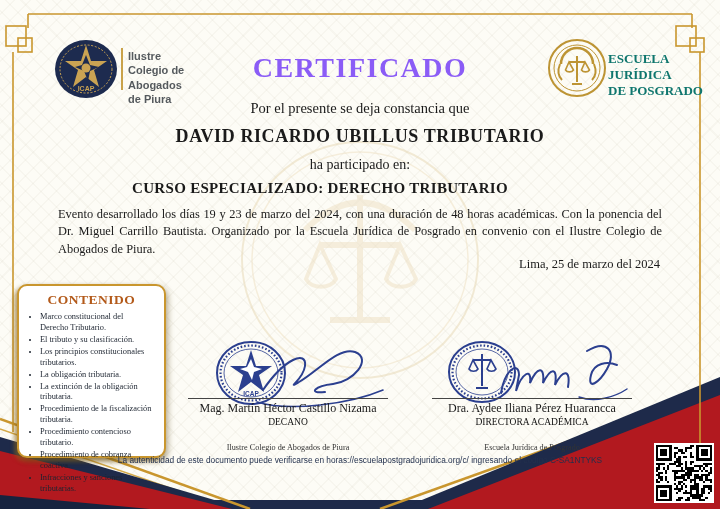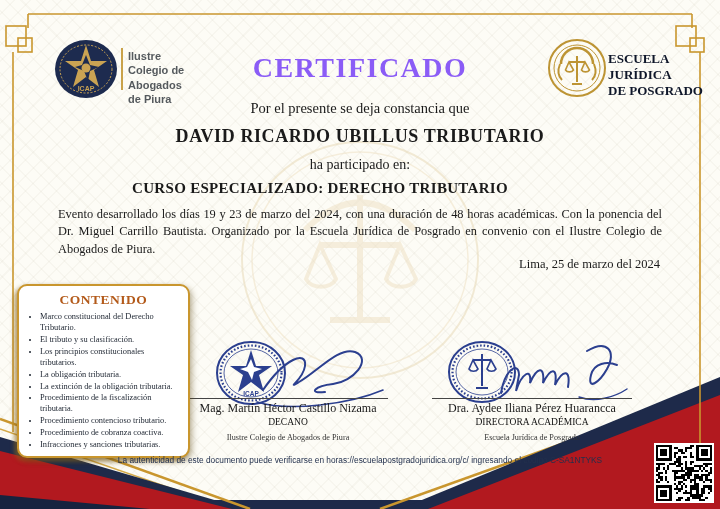--- a/index.html
+++ b/index.html
@@ -23,58 +23,58 @@
     font-family:"Liberation Sans", sans-serif;font-weight:bold;
     font-size:11px;line-height:1.3;color:#555a5e;z-index:3;
   }
   .logo-sep{left:121px;top:48px;width:1.5px;height:42px;background:#c9a24a;z-index:3;}
   .title{
     left:0;top:52px;width:720px;text-align:center;
     font-size:28px;font-weight:bold;letter-spacing:1.5px;color:#8b5cf6;z-index:3;
   }
   .right-logo-text{
     left:608px;top:51px;width:105px;
-    font-size:13px;font-weight:bold;line-height:1.22;color:#0f172a;z-index:3;
+    font-size:13px;font-weight:bold;line-height:1.22;color:#0f766e;z-index:3;
   }
 
   
   .intro{left:0;top:100px;width:720px;text-align:center;font-size:14.5px;z-index:3;}
   .recipient{left:0;top:126px;width:720px;text-align:center;font-size:18px;font-weight:bold;letter-spacing:0.6px;z-index:3;}
   .participation{left:0;top:157px;width:720px;text-align:center;font-size:14px;z-index:3;}
   .course{left:0;top:180px;width:640px;text-align:center;font-size:15px;font-weight:bold;letter-spacing:0.3px;z-index:3;}
   .description{
     left:58px;top:206px;width:604px;font-size:12.4px;line-height:1.4;
     text-align:justify;z-index:3;
   }
   .date-place{left:420px;top:257px;width:240px;text-align:right;font-size:12.5px;z-index:3;}
 
   
   .contents-panel{
-    left:17px;top:284px;width:173px;height:174px;
+    left:17px;top:284px;width:149px;height:174px;
     background:#ffffff;border:2.5px solid #c9962e;border-radius:10px;
     box-shadow:2px 3px 6px rgba(90,70,20,0.45), -3px 3px 4px rgba(150,110,30,0.55);
     z-index:4;box-sizing:border-box;padding:6px 7px 4px 7px;
   }
   .contents-title{
     text-align:center;font-size:13.5px;font-weight:bold;color:#b35a1a;
     letter-spacing:0.5px;margin:0 0 4px 0;
   }
   .contents-list{
     margin:4px;padding:0 0 0 10px;font-size:8.4px;line-height:1.3;color:#1c2430;
   }
   .contents-list li{margin-bottom:1px;}
 
   
   .sig-block{z-index:3;text-align:center;}
   .sig-left{left:188px;top:330px;width:200px;}
   .sig-right{left:432px;top:330px;width:200px;}
   .sig-line{height:1.2px;background:#444;margin:0 0 2px 0;}
   .sig-name{font-size:12px;color:#1a1a1a;}
   .sig-role{font-size:9.5px;font-weight:normal;color:#111;margin-top:1px;}
-  .sig-org{font-size:8.2px;color:#333;margin-top:6px;text-align:center;}
+  .sig-org{font-size:8.2px;color:#333;margin-top:16px;text-align:center;}
   .stamp{position:absolute;z-index:1;}
   .sigpath{position:absolute;z-index:2;}
 
   
   .verify-text{
     left:0;top:455px;width:720px;text-align:center;
     font-family:"Liberation Sans", sans-serif;font-size:8.3px;color:#22304d;
     z-index:5;
   }
   .qr-wrap{

